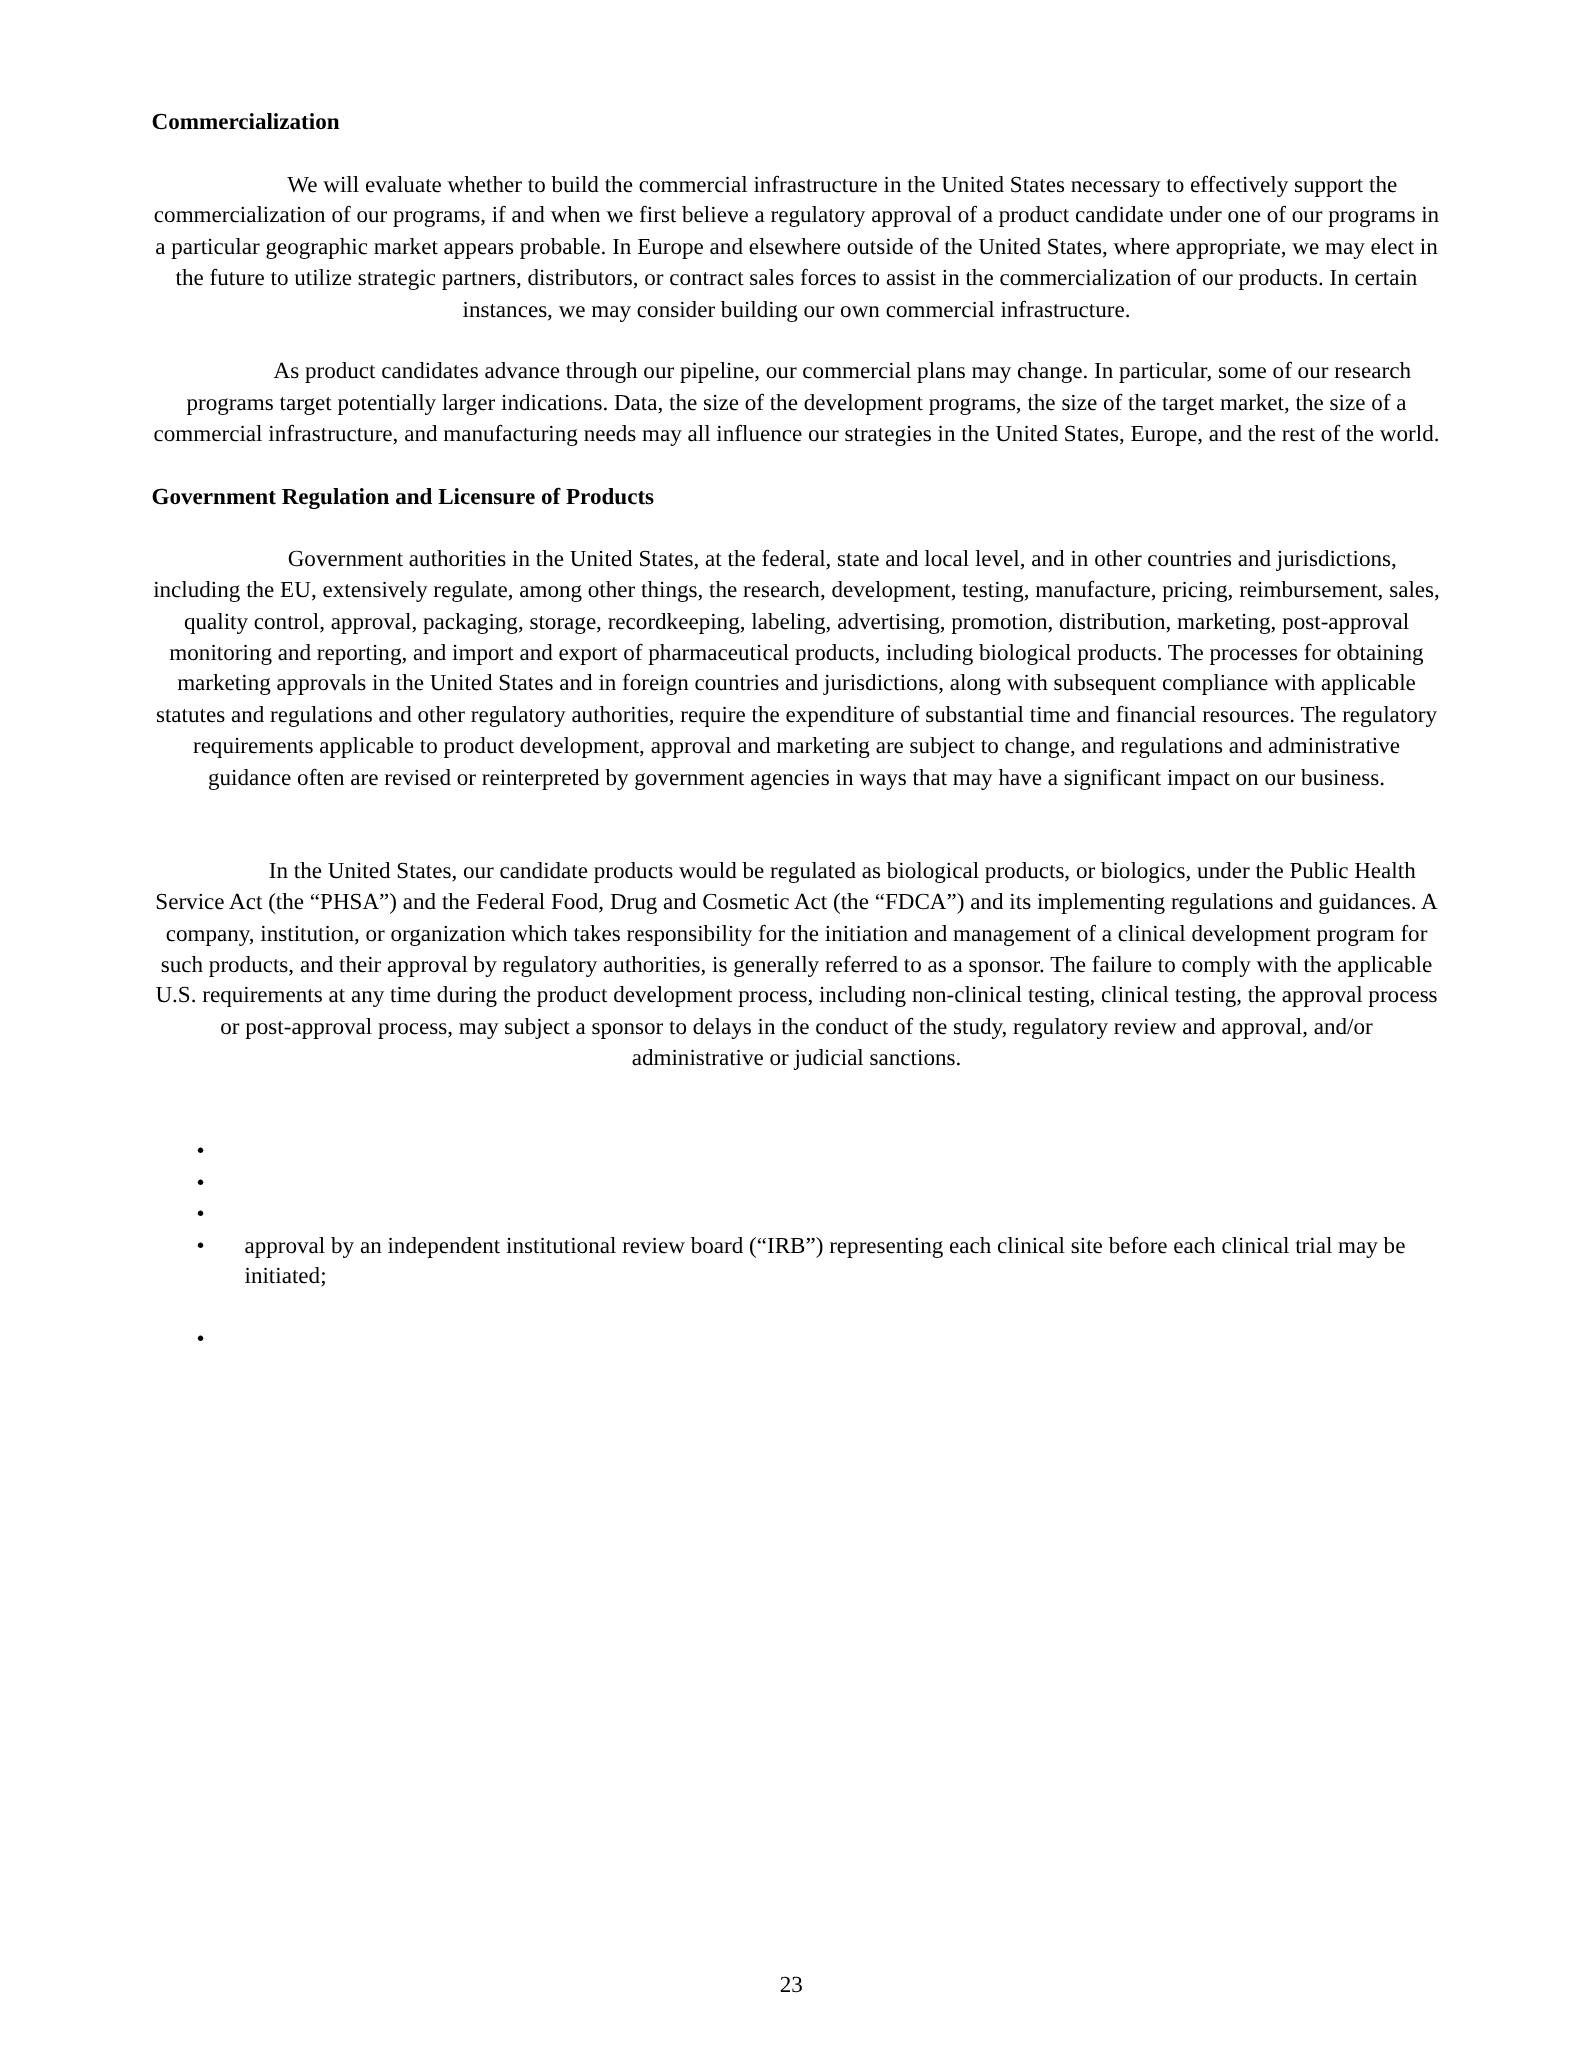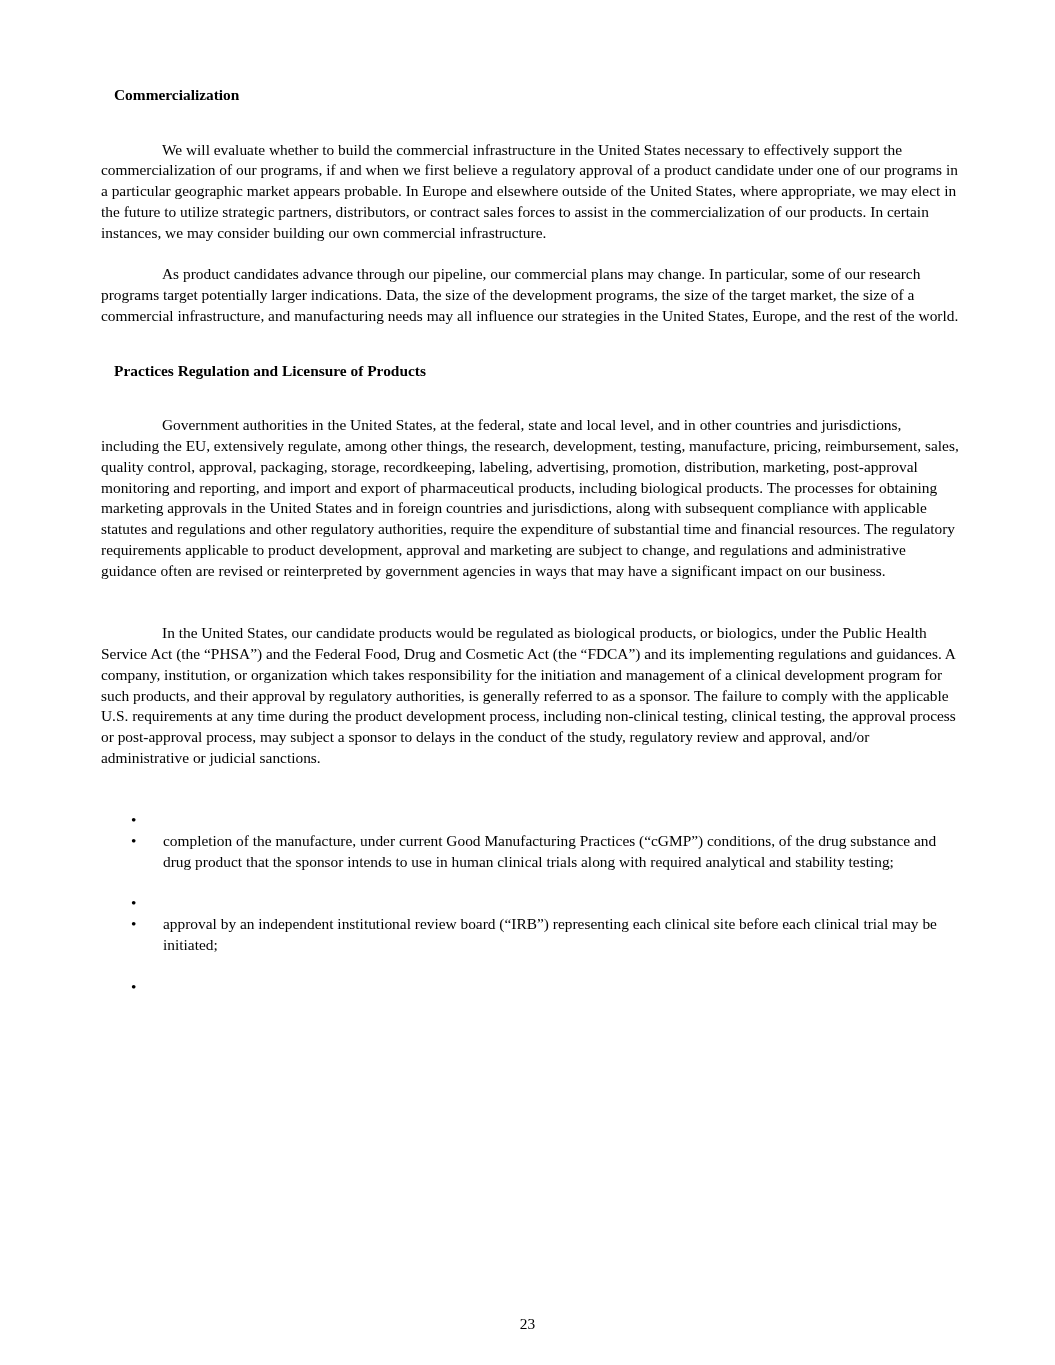--- a/index.html
+++ b/index.html
@@ -2,52 +2,52 @@
 <html><head>
 <meta charset="utf-8">
 <style>
   html, body { margin: 0; padding: 0; background: #ffffff; }
   body {
     width: 1055px; height: 1365px; position: relative; overflow: hidden;
     font-family: "Liberation Serif", serif; color: #000; font-size: 15.4px;
   }
   .page { position: absolute; left: 101px; top: 72px; width: 860px; }
   .p { line-height: 20.8px; margin: 0; }
-  .indent { text-indent: 61px; }
-  .h { font-weight: bold; line-height: 20.8px; margin: 13px; }
+  .indent { text-indent: 61px; text-align: center; }
+  .h { font-weight: bold; line-height: 20.8px; margin: 0; }
   .i { font-style: italic; line-height: 20.8px; margin: 0; }
   .gap { height: 20.8px; }
   .bullet { position: relative; padding-left: 62px; line-height: 20.8px; margin: 0; }
   .bullet .dot { position: absolute; left: 30px; top: 0; }
   .footer { position: absolute; top: 1314px; left: 0; width: 1055px; text-align: center; line-height: 20px; }
 </style>
 </head>
 <body>
 
 <div class="page">
   <p class="h">Commercialization</p>
   <div class="gap"></div>
   <p class="p indent">We will evaluate whether to build the commercial infrastructure in the United States necessary to effectively support the commercialization of our programs, if and when we first believe a regulatory approval of a product candidate under one of our programs in a particular geographic market appears probable. In Europe and elsewhere outside of the United States, where appropriate, we may elect in the future to utilize strategic partners, distributors, or contract sales forces to assist in the commercialization of our products. In certain instances, we may consider building our own commercial infrastructure.</p>
   <div class="gap"></div>
   <p class="p indent">As product candidates advance through our pipeline, our commercial plans may change. In particular, some of our research programs target potentially larger indications. Data, the size of the development programs, the size of the target market, the size of a commercial infrastructure, and manufacturing needs may all influence our strategies in the United States, Europe, and the rest of the world.</p>
   <div class="gap"></div>
 
-  <p class="h">Practices Regulation and Licensure of Products</p>
+  <p class="h">Government Regulation and Licensure of Products</p>
   <div class="gap"></div>
   <p class="p indent">Government authorities in the United States, at the federal, state and local level, and in other countries and jurisdictions, including the EU, extensively regulate, among other things, the research, development, testing, manufacture, pricing, reimbursement, sales, quality control, approval, packaging, storage, recordkeeping, labeling, advertising, promotion, distribution, marketing, post-approval monitoring and reporting, and import and export of pharmaceutical products, including biological products. The processes for obtaining marketing approvals in the United States and in foreign countries and jurisdictions, along with subsequent compliance with applicable statutes and regulations and other regulatory authorities, require the expenditure of substantial time and financial resources. The regulatory requirements applicable to product development, approval and marketing are subject to change, and regulations and administrative guidance often are revised or reinterpreted by government agencies in ways that may have a significant impact on our business.</p>
   <div class="gap"></div>
 
   <div class="gap"></div>
   <p class="p indent">In the United States, our candidate products would be regulated as biological products, or biologics, under the Public Health Service Act (the “PHSA”) and the Federal Food, Drug and Cosmetic Act (the “FDCA”) and its implementing regulations and guidances. A company, institution, or organization which takes responsibility for the initiation and management of a clinical development program for such products, and their approval by regulatory authorities, is generally referred to as a sponsor. The failure to comply with the applicable U.S. requirements at any time during the product development process, including non-clinical testing, clinical testing, the approval process or post-approval process, may subject a sponsor to delays in the conduct of the study, regulatory review and approval, and/or administrative or judicial sanctions.</p>
   <div class="gap"></div>
   <div class="gap"></div>
 
   <p class="bullet"><span class="dot">•</span></p>
   <div class="gap"></div>
-  <p class="bullet"><span class="dot">•</span><span>completion of the manufacture, under current Good Manufacturing Practices (“cGMP”) conditions, of the drug substance and drug product that the sponsor intends to use in human clinical trials along with required analytical and stability testing;</span></p>
+  <p class="bullet"><span class="dot">•</span></p>
   <div class="gap"></div>
   <p class="bullet"><span class="dot">•</span></p>
   <div class="gap"></div>
   <p class="bullet"><span class="dot">•</span><span>approval by an independent institutional review board (“IRB”) representing each clinical site before each clinical trial may be initiated;</span></p>
   <div class="gap"></div>
   <p class="bullet"><span class="dot">•</span></p>
 </div>
 
 <div class="footer">23</div>
 

